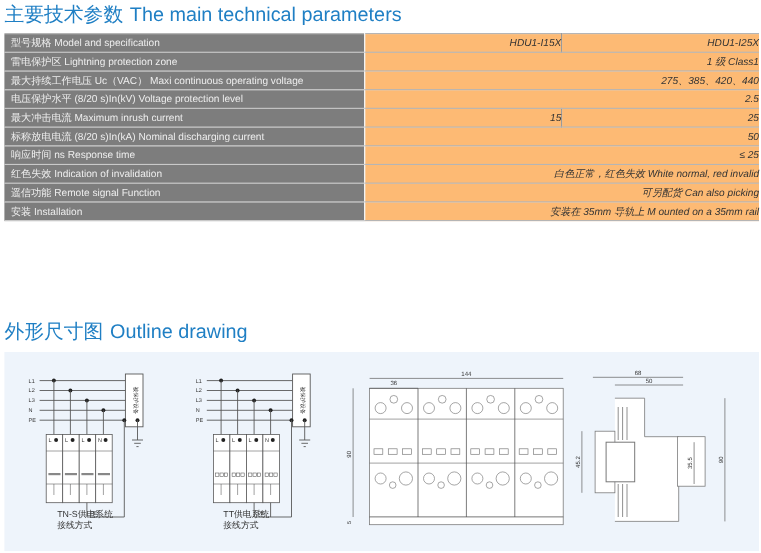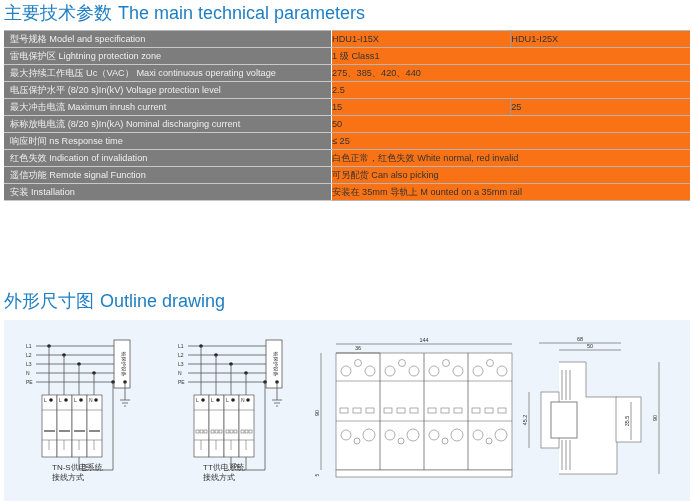--- a/index.html
+++ b/index.html
@@ -18,21 +18,21 @@
     position: absolute; left: 4px; top: 30px; width: 686px;
     border-collapse: collapse; table-layout: fixed; font-size: 9.2px;
   }
   table.spec td {
     height: 16px; padding: 0; border-bottom: 1px solid #b5b5b5; white-space: nowrap;
   }
   table.spec td.label {
     width: 321px; background: #7d7d7d; color: #eeeeee; padding-left: 6px;
     border-bottom: 1px solid #c9c9c9; border-right: 1px solid #ffffff;
   }
-  table.spec td.val { text-align: left; color: #333333; background: #f97316; }
+  table.spec td.val { text-align: right; color: #333333; background: #fdba74; font-style: italic; }
   table.spec td.val.split { border-right: 1px solid #9a9a9a; }
   table.spec tr:first-child td { border-top: 1px solid #b5b5b5; }
 
   .drawing-panel {
     position: absolute; left: 4px; top: 320px; width: 686px; height: 181px; background: #eef4fb;
   }
   .drawing-panel svg { position: absolute; left: 0; top: 0; }
   .diag-caption {
     position: absolute; font-size: 8px; color: #333; line-height: 10px; white-space: nowrap;
   }

